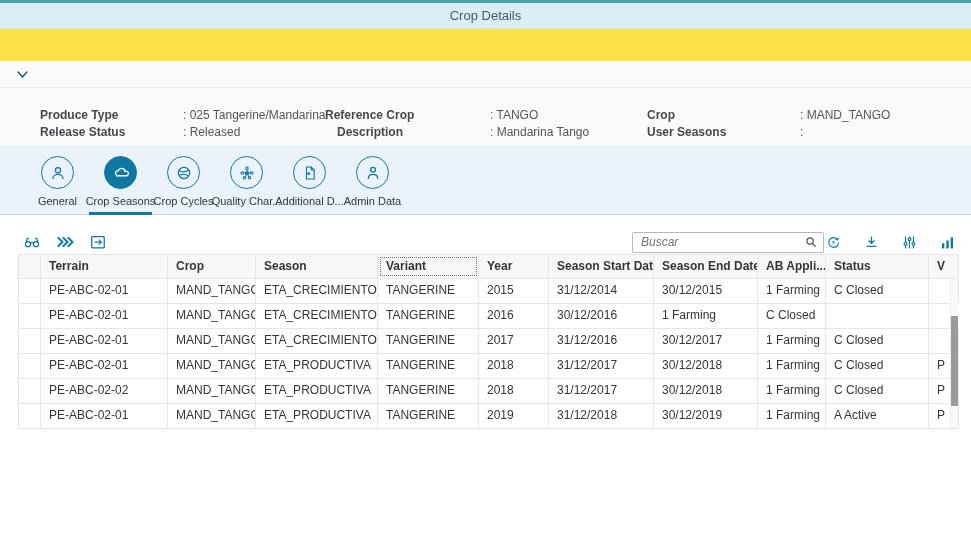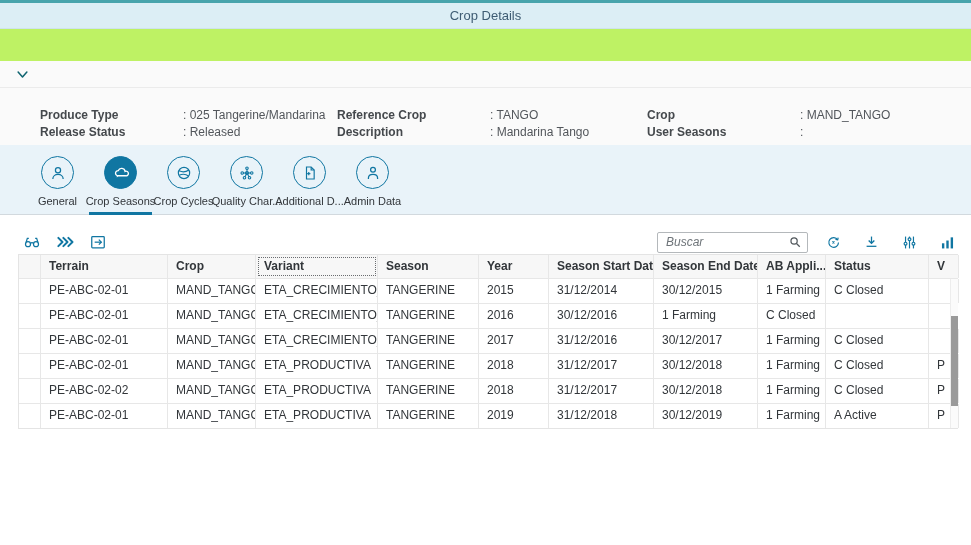--- a/index.html
+++ b/index.html
@@ -1,17 +1,17 @@
 <!DOCTYPE html>
 <html><head>
 <meta charset="utf-8">
 <style>
   * { margin:0; padding:0; box-sizing:border-box; }
   body { font-family:"Liberation Sans", sans-serif; background:#fff; }
-  .page { position:relative; width:971px; height:545px; overflow:hidden; background:#bef264; }
+  .page { position:relative; width:971px; height:545px; overflow:hidden; background:#fde047; }
 
   
   .top-strip { height:3px; background:#48a4ac; }
   .shell-header { height:26px; background:#dceef5; border-bottom:1px solid #cfe3ec;
                   display:flex; align-items:center; justify-content:center; }
   .shell-title { font-size:13px; color:#3e5c73; }
 
   
   .object-area { position:relative; height:84px; background:#fafafa;margin-top:32px; }
   .oa-divider { position:absolute; left:0; right:0; top:26px; height:1px; background:#ebebeb; }
@@ -30,21 +30,21 @@
   .tab.selected .tab-circle { background:#1076a2; border-color:#1076a2; }
   .tab-label { margin-top:6px; font-size:11px; color:#32363a; white-space:nowrap; }
   .tab.selected::after { content:""; position:absolute; left:0; right:0; bottom:-1px; height:3px; background:#1076a2; }
 
   
   .content { position:relative; background:#fff; height:334px; }
   .toolbar { position:absolute; top:14px; left:0; right:0; height:26px;
              display:flex; align-items:center; padding:0 14px 0 22px; }
   .tb-ic { width:20px; height:20px; margin-right:13px; cursor:pointer; }
   .spacer { flex:1; }
-  .search { position:relative; width:151px; height:21px; margin-right:16px; }
+  .search { position:relative; width:192px; height:21px; }
   .search input { width:100%; height:100%; border:1px solid #b4b8bb; border-radius:2px;
                   padding:0 24px 0 8px; font-size:12px; font-style:italic; color:#555;
                   font-family:"Liberation Sans", sans-serif; outline:none; background:#fff; }
   .search input::placeholder { color:#6e7479; font-style:italic; }
   .search .mag { position:absolute; right:4px; top:2px; width:17px; height:17px; cursor:pointer; }
   .rt-ic { width:19px; height:19px; margin-left:19px; cursor:pointer; }
 
   
   .tbl { position:absolute; left:18px; top:39px; width:940px; border:1px solid #e4e4e4; border-right:none; }
   .tr { display:grid; grid-template-columns:22px 127px 88px 122px 101px 70px 105px 104px 68px 103px 30px; }
@@ -78,21 +78,21 @@
           <polyline points="5,8 12,16 19,8" fill="none" stroke="#0f6470" stroke-width="2.4" stroke-linecap="round" stroke-linejoin="round"></polyline>
         </svg>
     </span>
     <div class="oa-divider"></div>
 
     <span class="oh-label" style="left:40px; top:47px">Produce Type</span>
     <span class="oh-value" style="left:183px; top:47px">: 025 Tangerine/Mandarina</span>
     <span class="oh-label" style="left:40px; top:64px">Release Status</span>
     <span class="oh-value" style="left:183px; top:64px">: Released</span>
 
-    <span class="oh-label" style="left:337px; top:47px">Reference Crop</span>
+    <span class="oh-label" style="left:325px; top:47px">Reference Crop</span>
     <span class="oh-value" style="left:490px; top:47px">: TANGO</span>
     <span class="oh-label" style="left:337px; top:64px">Description</span>
     <span class="oh-value" style="left:490px; top:64px">: Mandarina Tango</span>
 
     <span class="oh-label" style="left:647px; top:47px">Crop</span>
     <span class="oh-value" style="left:800px; top:47px">: MAND_TANGO</span>
     <span class="oh-label" style="left:647px; top:64px">User Seasons</span>
     <span class="oh-value" style="left:800px; top:64px">:</span>
 
     <span class="chev c2">
@@ -237,22 +237,22 @@
             <rect x="16" y="5.5" width="3" height="14"></rect>
         </svg>
       </span>
     </div>
 
     <div class="tbl">
       <div class="tr head">
         <div class="th sel"></div>
         <div class="th">Terrain</div>
         <div class="th">Crop</div>
+        <div class="th">Season</div>
         <div class="th focus">Variant</div>
-        <div class="th">Season</div>
         <div class="th">Year</div>
         <div class="th">Season Start Date</div>
         <div class="th">Season End Date</div>
         <div class="th">AB Appli...</div>
         <div class="th">Status</div>
         <div class="th">V</div>
       </div>
 
       <div class="tbody">
 

